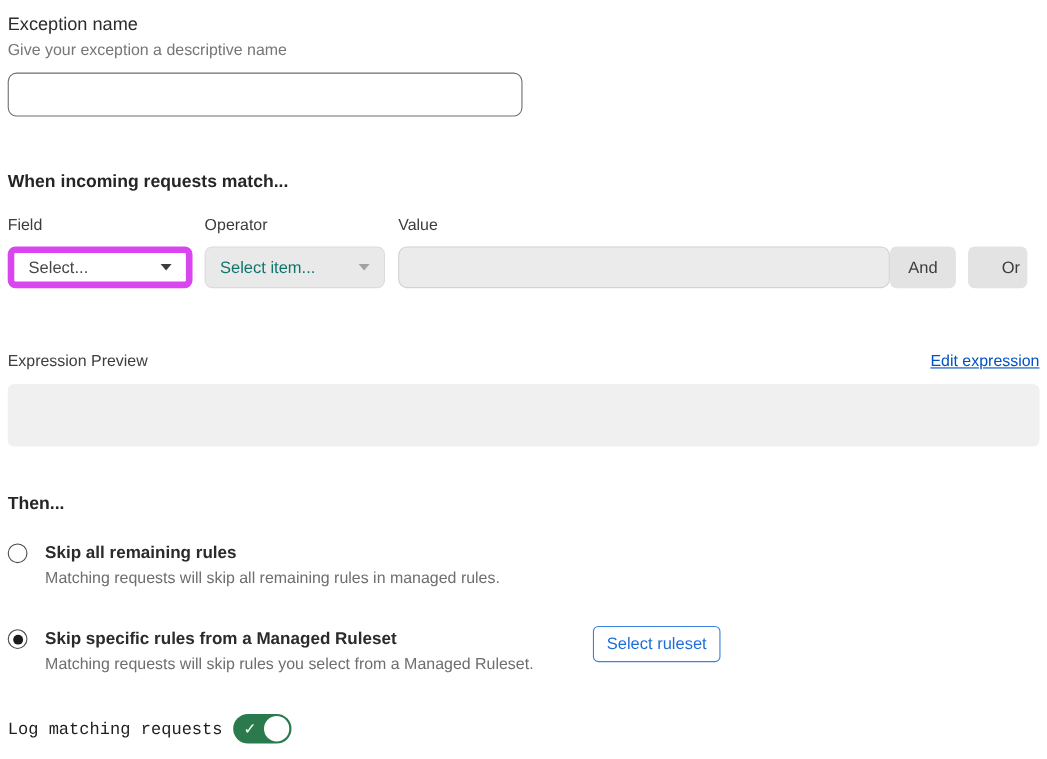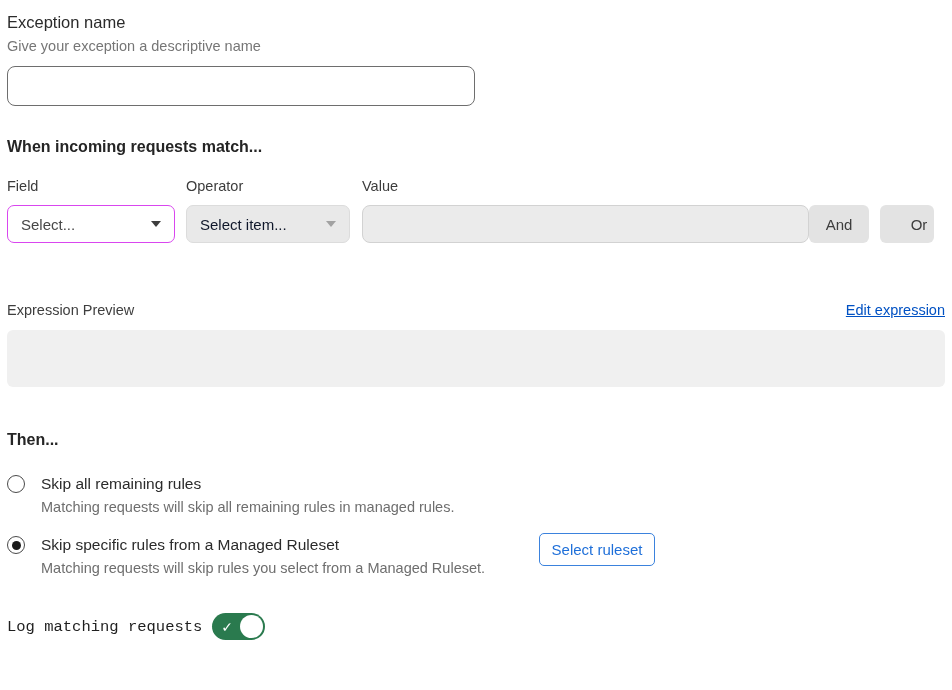--- a/index.html
+++ b/index.html
@@ -39,48 +39,48 @@
     outline: none;
   }
 
   
   .h-bold {
     font-size: 16px;
     font-weight: 700;
     color: #252525;
     line-height: 20px;
   }
-  .match-heading { margin-top: 31px; }
+  .match-heading { margin-top: 50px; }
   .labels-row { display: flex; margin-top: 21px; }
   .ctl-label { font-size: 14.5px; color: #3c3c3c; line-height: 17px; }
   .lbl-field { width: 179px; }
   .lbl-operator { width: 176px; }
   .controls-row { display: flex; margin-top: 10px; align-items: flex-start; }
   .select-box {
     height: 38px;
     border-radius: 7px;
     display: flex;
     align-items: center;
     justify-content: space-between;
     padding: 0 13px;
     font-size: 15px;
     cursor: pointer;
   }
   .select-field {
     width: 168px;
     background: #ffffff;
-    border: 1px solid #d946ef;
+    border: 6px solid #d946ef;
     color: #474747;
   }
   .select-operator {
     width: 164px;
     margin-left: 11px;
     background: #e9e9e9;
     border: 1px solid #dcdcdc;
-    color: #0f172a;
+    color: #0f766e;
     cursor: default;
   }
   .caret {
     width: 0; height: 0;
     border-left: 5px solid transparent;
     border-right: 5px solid transparent;
     border-top: 6px solid #3d3d3d;
   }
   .caret-disabled { border-top-color: #a2a2a2; }
   .value-input {
@@ -131,41 +131,42 @@
     width: 938px;
     height: 57px;
     background: #f0f0f0;
     border-radius: 6px;
   }
 
   
   .then-heading { margin-top: 43px; }
   .option-row { display: flex; align-items: flex-start; }
   .option-row.first { margin-top: 24px; }
-  .option-row.second { margin-top: 19px; }
+  .option-row.second { margin-top: 36px; }
   .radio {
     width: 18px; height: 18px;
     border: 1.5px solid #4a4a4a;
     border-radius: 50%;
     background: #ffffff;
     margin-top: 1px;
     flex: 0 0 18px;
     display: flex;
     align-items: center;
     justify-content: center;
     cursor: pointer;
   }
   .radio .dot { width: 9px; height: 9px; border-radius: 50%; background: transparent; }
   .radio.checked .dot { background: #1a1a1a; }
   .option-text { margin-left: 16px; width: 498px; }
   .option-label {
     font-size: 15.5px;
     color: #2b2b2b;
     line-height: 19px;
     cursor: pointer;
+    font-weight: bold;
   }
   .option-desc {
     margin-top: 6px;
     font-size: 14.5px;
     color: #6e6e6e;
     line-height: 17px;
   }
   .ruleset-btn {
     margin-top: -2px;
     width: 116px;

